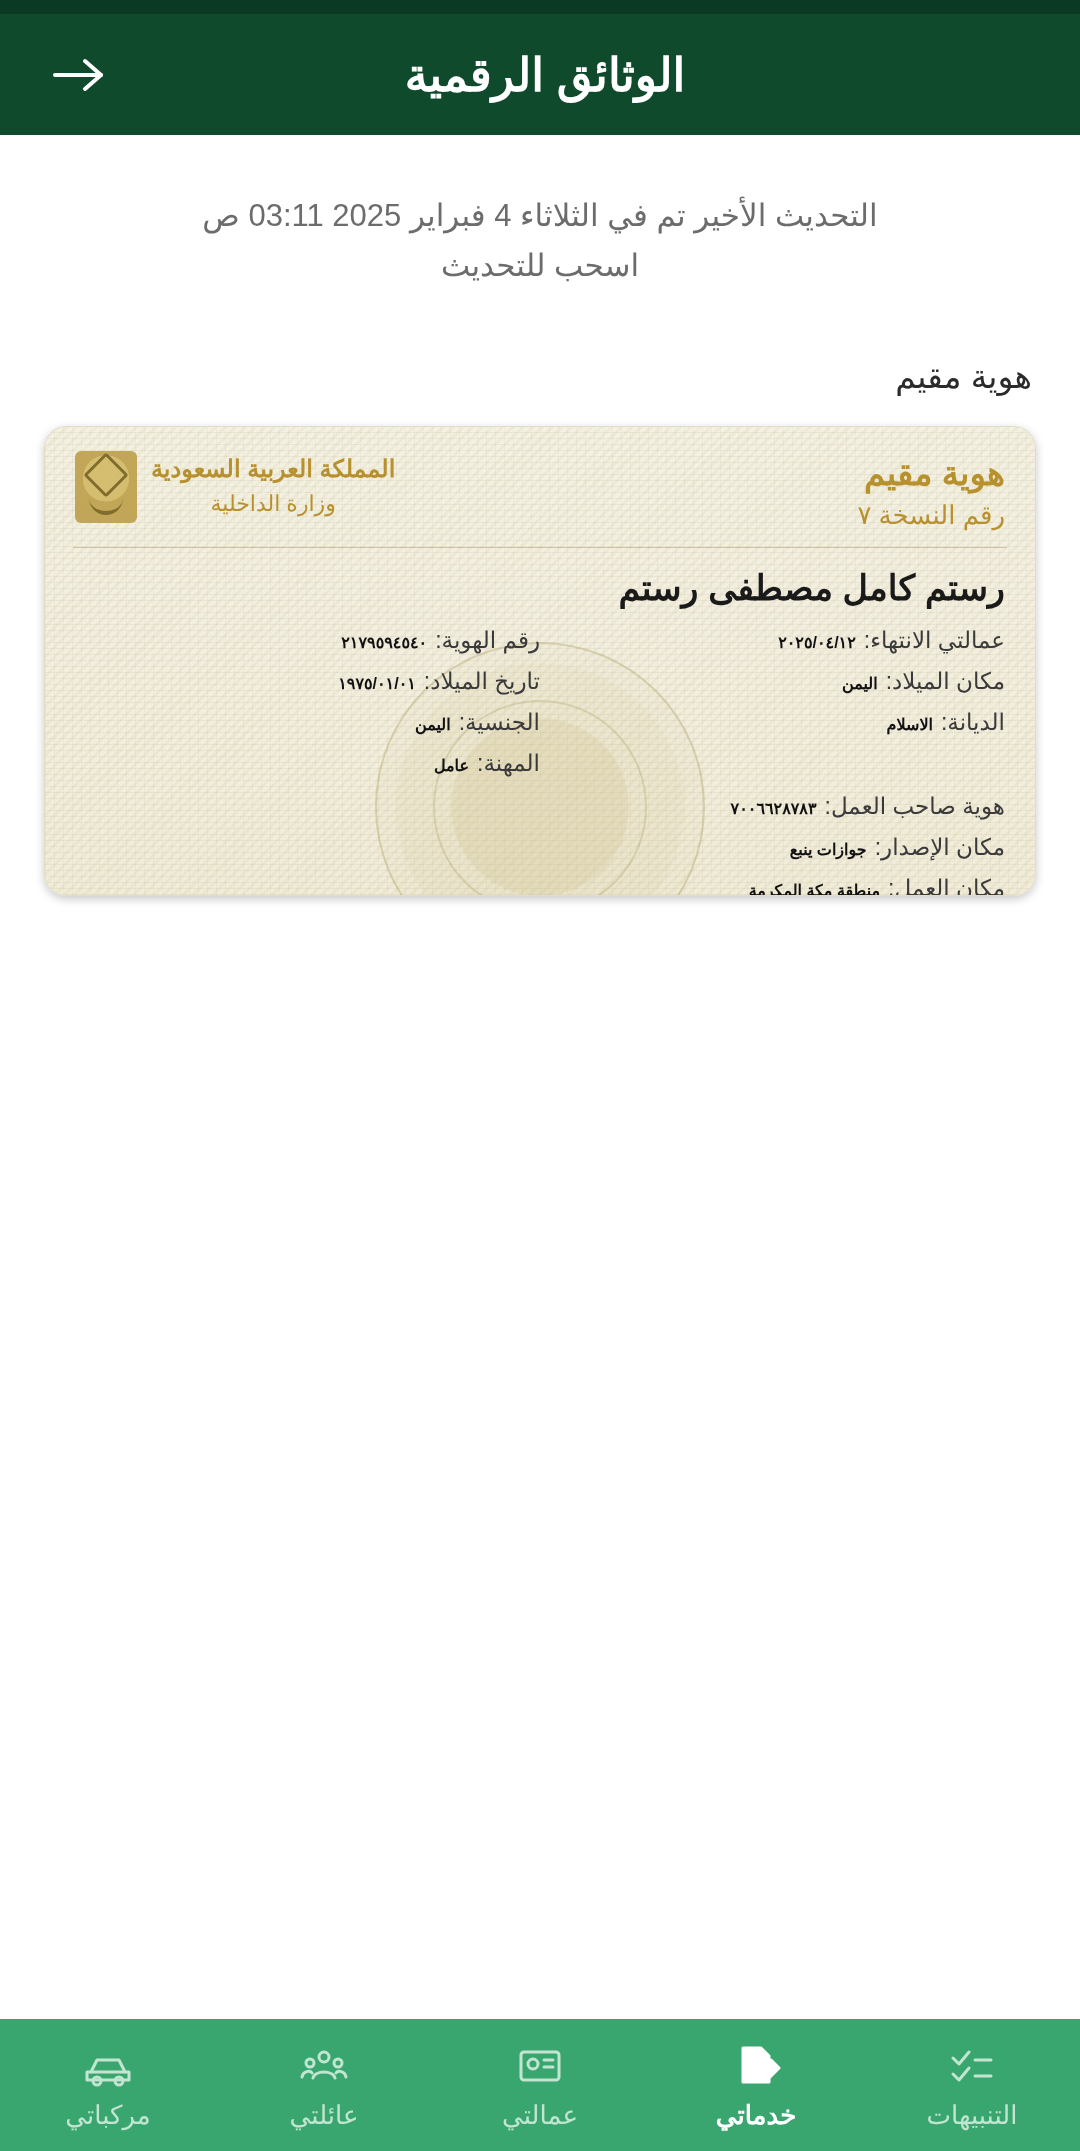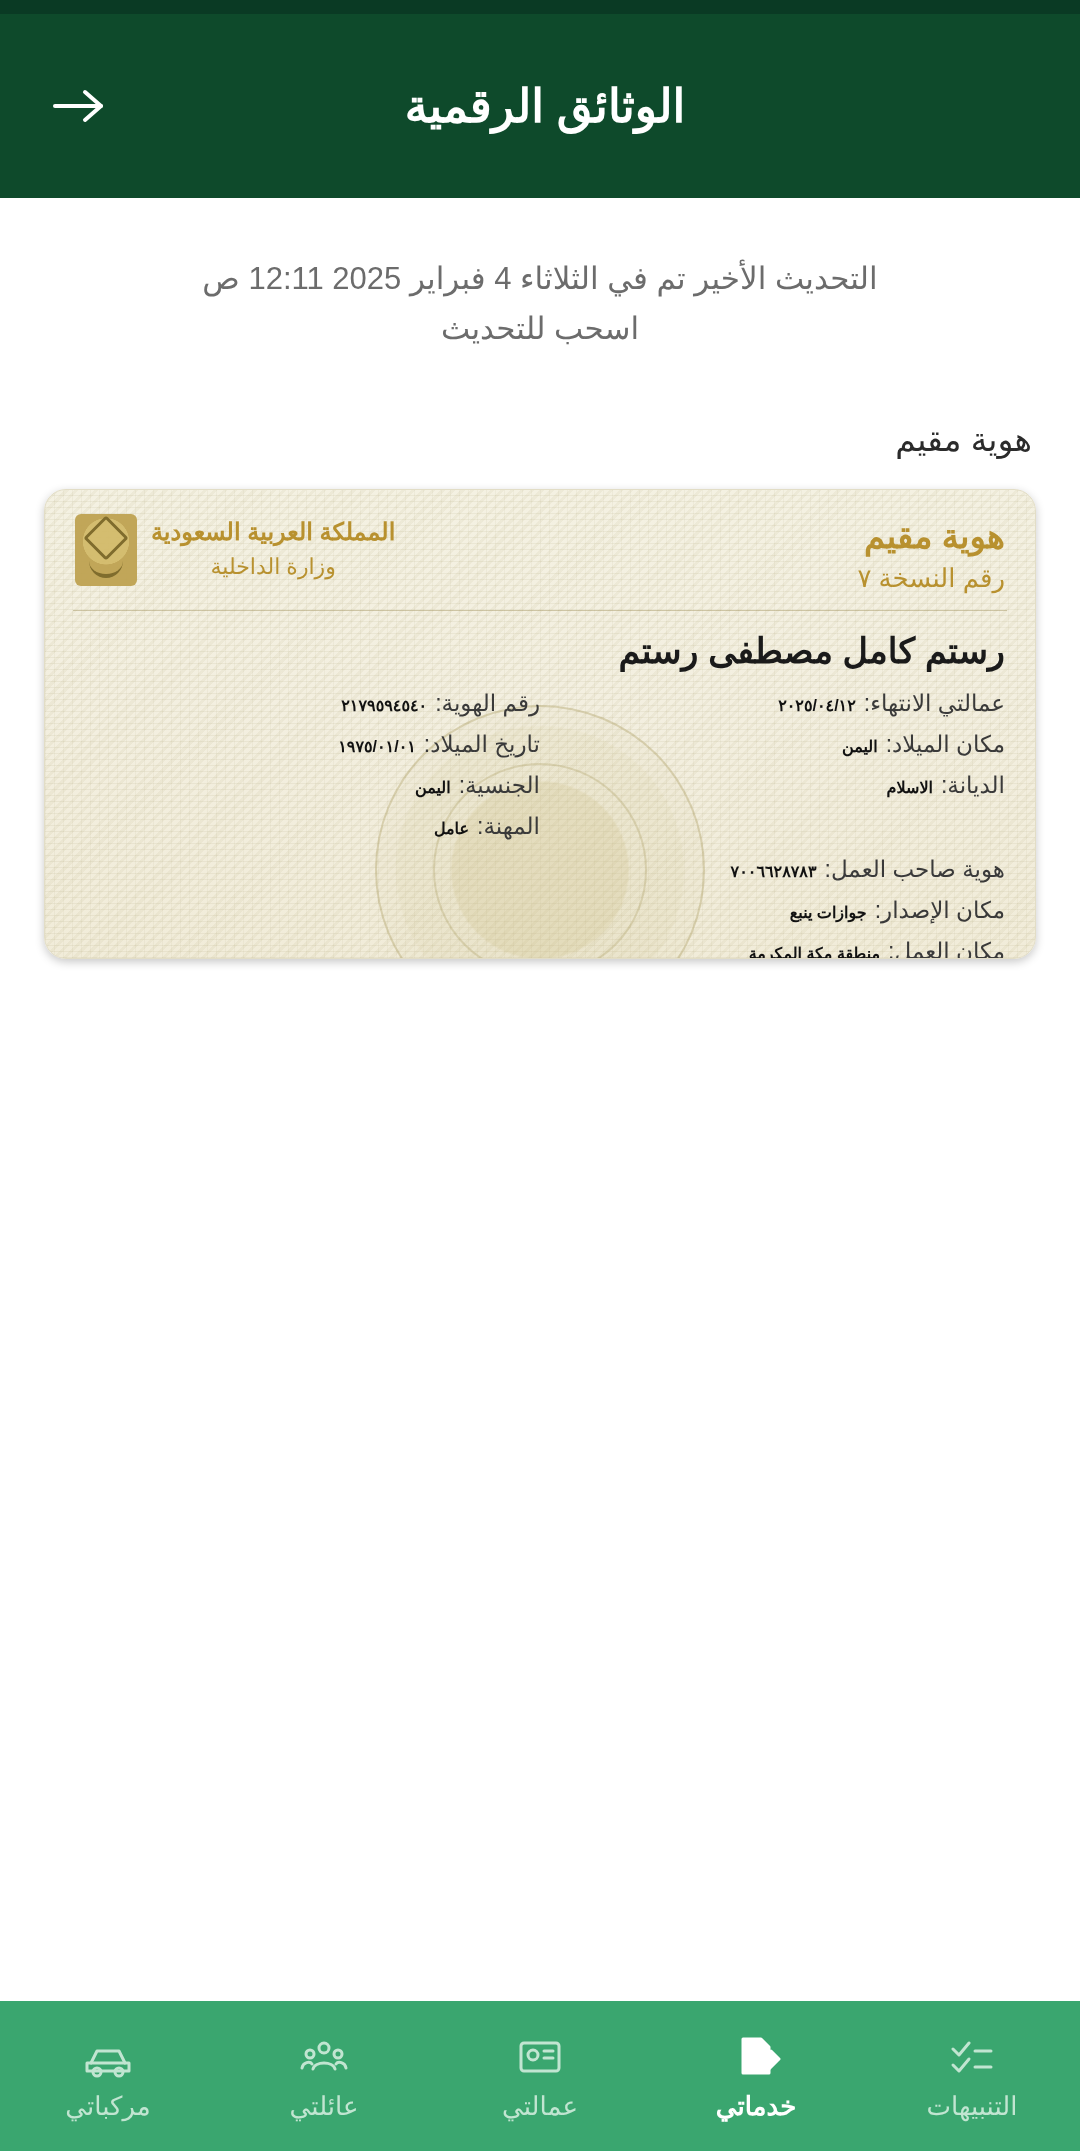--- a/index.html
+++ b/index.html
@@ -10,21 +10,21 @@
     overflow: hidden;
   }
   .screen { position: relative; width: 1080px; height: 2151px; background:#fff; display:flex; flex-direction:column; }
 
   
   .status-strip { height: 14px; background:#0a3a24; flex:0 0 auto; }
 
   
   .appbar {
     flex: 0 0 auto;
-    height: 184px;
+    height: 121px;
     background: #0e4a2b;
     display: flex;
     align-items: center;
     padding: 0 44px;
     position: relative;
   }
   .appbar-title {
     color: #ffffff;
     font-size: 46px;
     font-weight: bold;
@@ -203,21 +203,21 @@
   }
   .flabel { color:#3a3a3a; font-size: 23px; white-space:nowrap; }
   .fvalue { color:#111; font-size: 16px; font-weight:bold; white-space:nowrap; }
   .fvalue.mono { font-family:"Liberation Sans", sans-serif; letter-spacing:0.5px; }
   .wide-rows { margin-top: 2px; }
   .wide-rows .frow { justify-content:flex-start; }
 
   
   .bottom-nav {
     position:absolute; left:0; right:0; bottom:0;
-    height: 150px;
+    height: 132px;
     background:#3aa66f;
     display:flex; flex-direction: row-reverse;
     align-items:center;
   }
   .nav-item {
     flex:1 1 20%;
     display:flex; flex-direction:column; align-items:center; justify-content:center;
     gap: 10px;
     color:#d9f0e3;
     opacity: .85;
@@ -240,21 +240,21 @@
       <svg viewBox="0 0 56 40" fill="none" stroke="currentColor" stroke-width="4" stroke-linecap="round" stroke-linejoin="round">
         <path d="M4 20 H50"></path>
           <path d="M34 6 L50 20 L34 34"></path>
       </svg>
     </div>
   </div>
 
   <div class="content">
 
     <div class="refresh-block">
-      <div class="refresh-line1">التحديث الأخير تم في الثلاثاء 4 فبراير 2025 12:11 ص</div>
+      <div class="refresh-line1">التحديث الأخير تم في الثلاثاء 4 فبراير 2025 03:11 ص</div>
       <div class="refresh-line2">اسحب للتحديث</div>
     </div>
 
     <div class="section-label">هوية مقيم</div>
 
     <div class="card-wrap">
       <div class="id-card">
         <div class="guilloche"></div>
         <div class="watermark"></div>
 

